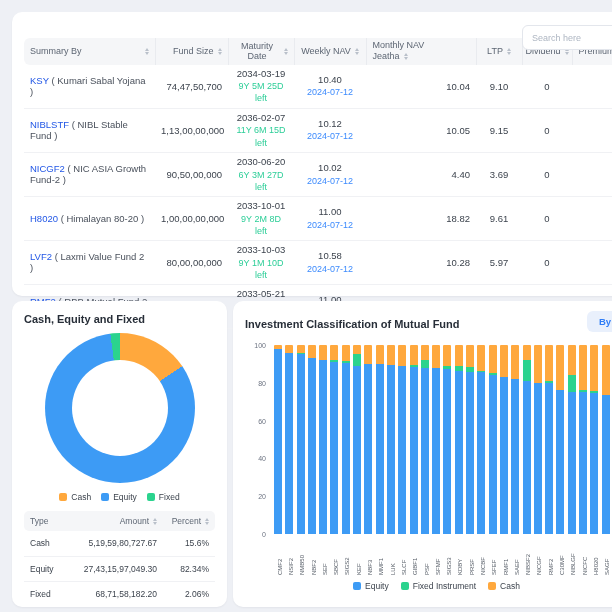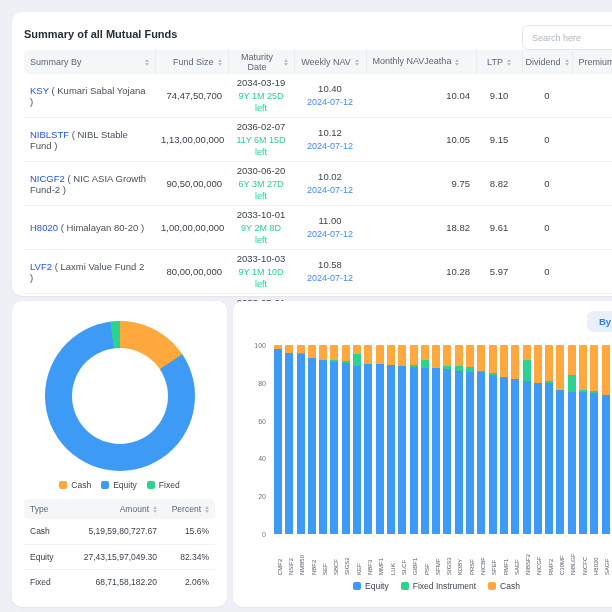--- a/index.html
+++ b/index.html
@@ -21,21 +21,21 @@
   table.main thead th{background:#f5f6f8;color:#5d6673;font-weight:400;font-size:9px;height:21px;
                       padding:2px 6px;vertical-align:middle}
   table.main thead th:not(:first-child){border-left:1px solid #e9ebef}
   table.main thead th:first-child{border-radius:6px 0 0 6px}
   table.main td{padding:3px 6px;border-top:1px solid #f0f1f4;vertical-align:middle;height:31px;color:#3c434d}
   table.main tbody tr:first-child td{border-top:none}
   .hcell{display:flex;align-items:center;gap:4px}
   .hcell.right{justify-content:flex-end;text-align:right}
   .hcell.center{justify-content:center}
   .hcell.between{justify-content:space-between}
-  .h2line{display:flex;flex-direction:row;align-items:flex-end;line-height:1.25}
+  .h2line{display:flex;flex-direction:column;align-items:flex-start;line-height:1.25}
   .h2line .l2{display:flex;align-items:center;gap:4px}
   .sort{display:inline-flex;flex-direction:column;gap:1px}
   .sort i{display:block;width:0;height:0;border-left:2.5px solid transparent;border-right:2.5px solid transparent}
   .sort .up{border-bottom:3px solid #b9c0ca}
   .sort .dn{border-top:3px solid #b9c0ca}
   .ticker{font-weight:400;color:#2257e6}
   .fname{color:#4a515c}
   .t-right{text-align:right}
   .t-center{text-align:center}
   .sub-green{color:#2dce98;font-size:9px;line-height:1.35}
@@ -77,21 +77,20 @@
   .xlab span{writing-mode:vertical-rl;transform:rotate(180deg);font-size:6px;color:#555c66;line-height:8px}
   #bar-legend{display:flex;justify-content:center;gap:12px;margin-top:6px;font-size:8.5px;color:#3c434d}
 </style>
 </head>
 <body>
 
 <div class="stage">
 
   <section class="panel" id="summary-panel">
     <div id="summary-head">
-      <h2 class="panel-title">Summary of all Mutual Funds</h2>
       <input id="search-box" type="text" placeholder="Search here" style="">
     </div>
     <table class="main">
       <colgroup>
         <col style="width:131px">
           <col style="width:73px">
           <col style="width:66px">
           <col style="width:72px">
         <col style="width:110px">
           <col style="width:46px">
@@ -172,21 +171,21 @@
               </div>
             </th>
           </tr>
         </thead>
       <tbody id="summary-tbody">
           <tr>
             <td><span class="ticker">KSY</span><span class="fname"> ( Kumari Sabal Yojana )</span></td>
             <td class="t-right">74,47,50,700</td>
             <td class="t-center">
               <div class="line1">2034-03-19</div>
-              <div class="sub-green">9Y 1M 25D left</div>
+              <div class="sub-green">9Y 5M 25D left</div>
             </td>
             <td class="t-center">
               <div class="line1">10.40</div>
               <div class="sub-blue">2024-07-12</div>
             </td>
             <td class="t-right">10.04</td>
             <td class="t-center">9.10</td>
             <td class="t-center">0</td>
             <td></td>
           </tr>
@@ -210,22 +209,22 @@
             <td><span class="ticker">NICGF2</span><span class="fname"> ( NIC ASIA Growth Fund-2 )</span></td>
             <td class="t-right">90,50,00,000</td>
             <td class="t-center">
               <div class="line1">2030-06-20</div>
               <div class="sub-green">6Y 3M 27D left</div>
             </td>
             <td class="t-center">
               <div class="line1">10.02</div>
               <div class="sub-blue">2024-07-12</div>
             </td>
-            <td class="t-right">9.75</td>
-            <td class="t-center">8.82</td>
+            <td class="t-right">4.40</td>
+            <td class="t-center">3.69</td>
             <td class="t-center">0</td>
             <td></td>
           </tr>
           <tr>
             <td><span class="ticker">H8020</span><span class="fname"> ( Himalayan 80-20 )</span></td>
             <td class="t-right">1,00,00,00,000</td>
             <td class="t-center">
               <div class="line1">2033-10-01</div>
               <div class="sub-green">9Y 2M 8D left</div>
             </td>
@@ -284,20 +283,21 @@
             <td class="t-right">10.69</td>
             <td class="t-center">10.00</td>
             <td class="t-center">0</td>
             <td></td>
           </tr>
         </tbody>
     </table>
   </section>
 
   <section class="panel" id="donut-panel">
+    <h2 class="panel-title">Cash, Equity and Fixed</h2>
     <div id="donut-wrap">
       <div id="donut" style="background: conic-gradient(rgb(255, 168, 61) 0%, rgb(255, 168, 61) 15.6%, rgb(61, 155, 245) 15.6%, rgb(61, 155, 245) 97.94%, rgb(43, 211, 142) 97.94%, rgb(43, 211, 142) 100%);"></div>
     </div>
     <div class="legend-row" id="donut-legend">
         <span class="legend-item">
           <span class="legend-swatch" style="background: rgb(255, 168, 61);"></span>
           <span>Cash</span>
         </span>
         <span class="legend-item">
           <span class="legend-swatch" style="background: rgb(61, 155, 245);"></span>
@@ -356,20 +356,21 @@
             <td>Fixed</td>
             <td class="t-right">68,71,58,182.20</td>
             <td class="t-right">2.06%</td>
           </tr>
         </tbody>
     </table>
   </section>
 
   <section class="panel" id="bar-panel">
     <div id="bar-head">
+      <h2 class="panel-title">Investment Classification of Mutual Fund</h2>
       <button id="by-pct-btn">By %</button>
     </div>
     <div id="plot">
       <div id="yaxis">
           <span class="ytick" style="top: 189px;">0</span>
           <span class="ytick" style="top: 151.2px;">20</span>
           <span class="ytick" style="top: 113.4px;">40</span>
           <span class="ytick" style="top: 75.6px;">60</span>
           <span class="ytick" style="top: 37.8px;">80</span>
           <span class="ytick" style="top: 0px;">100</span>

